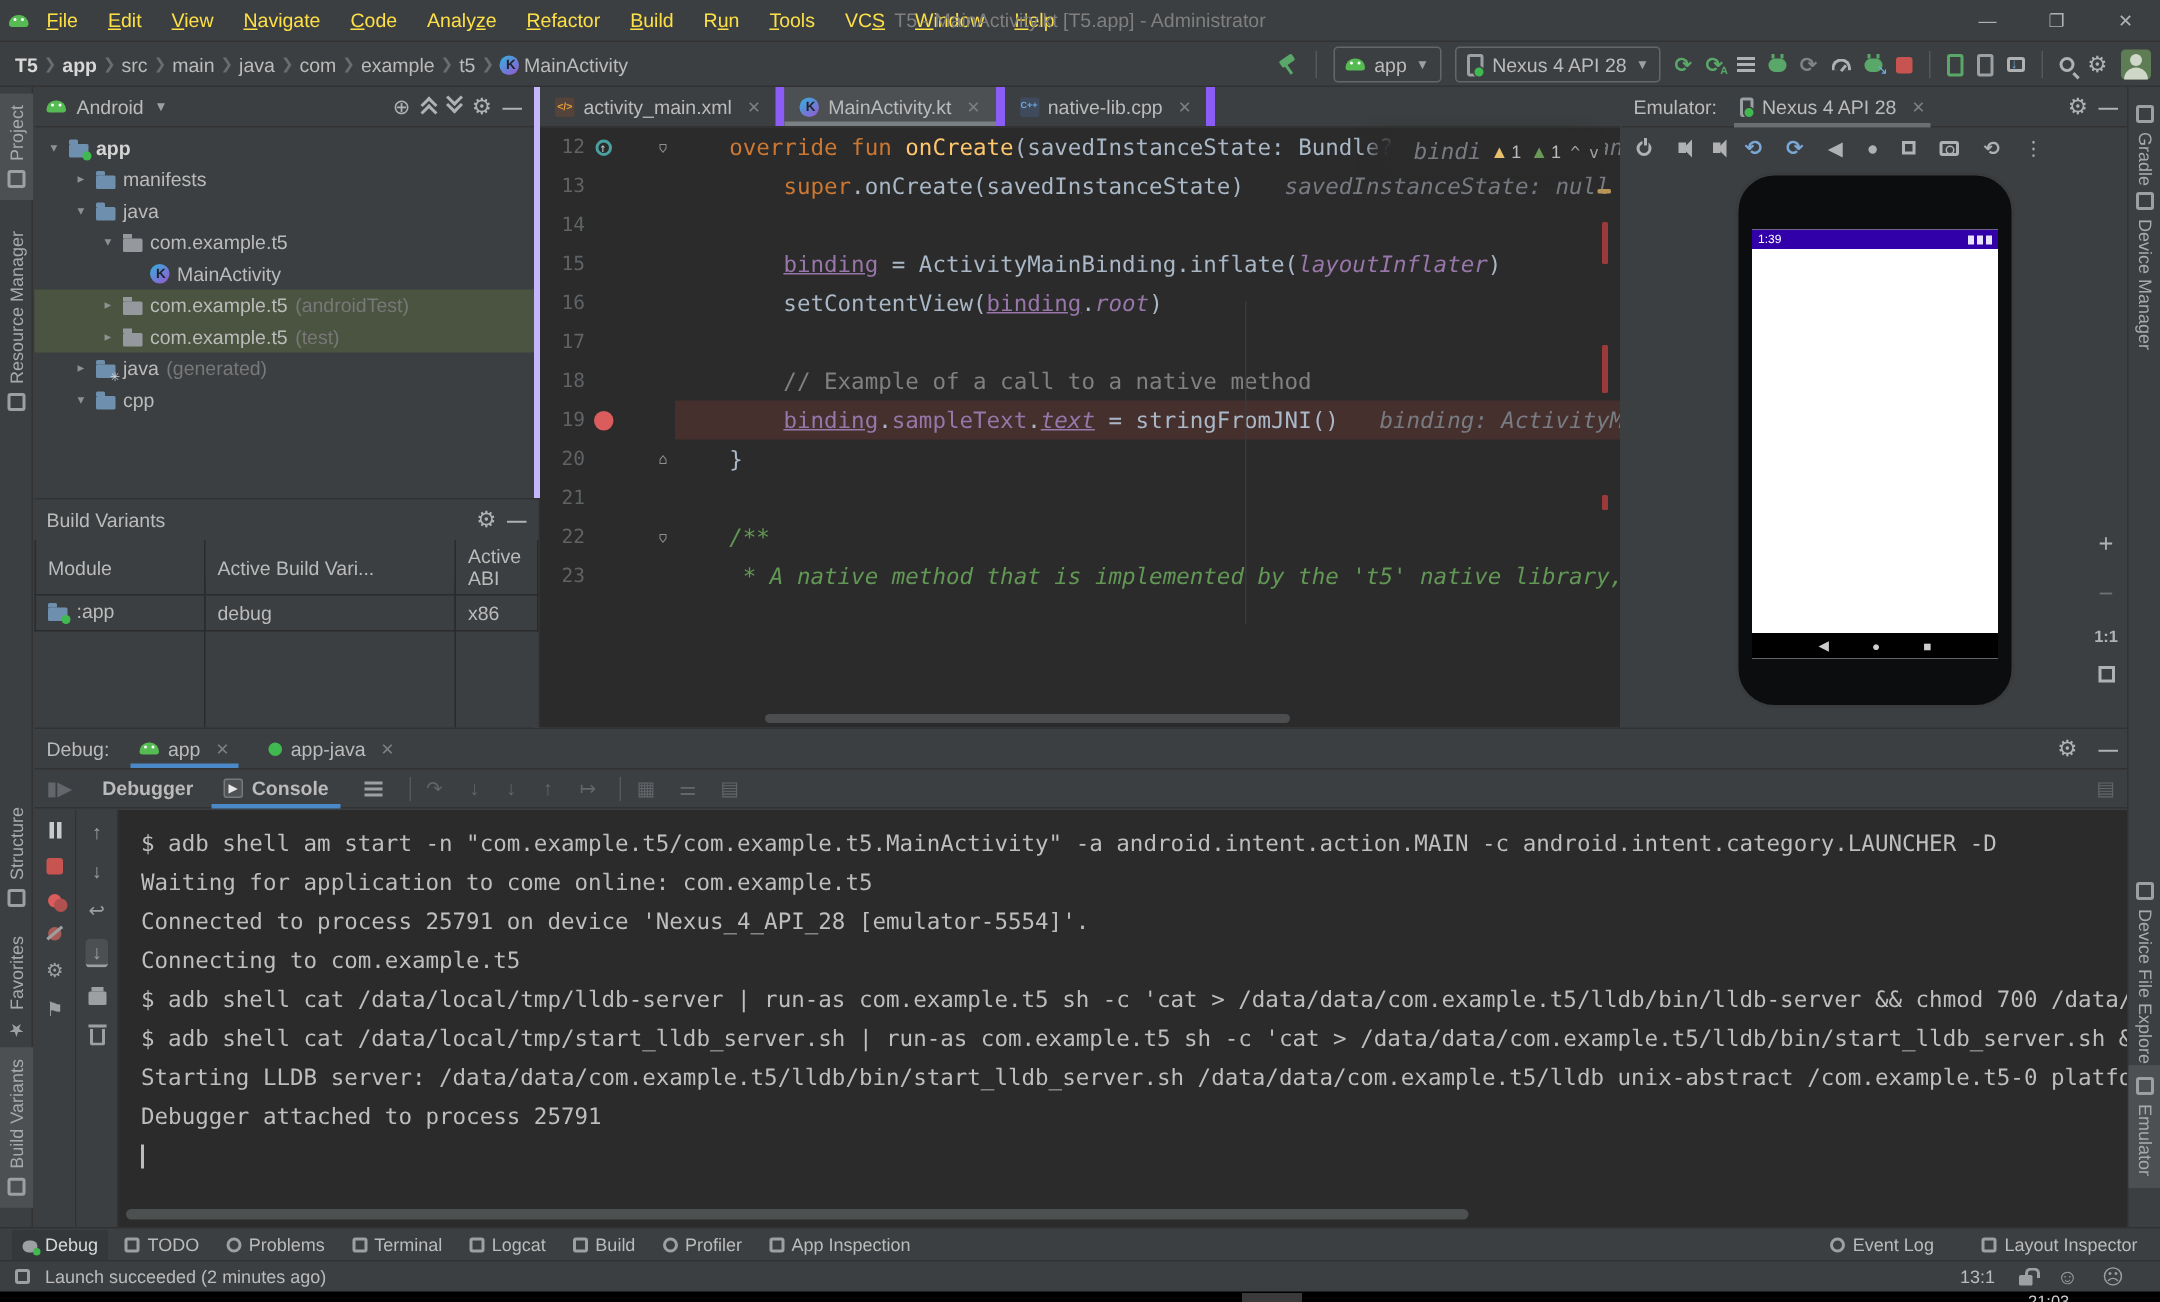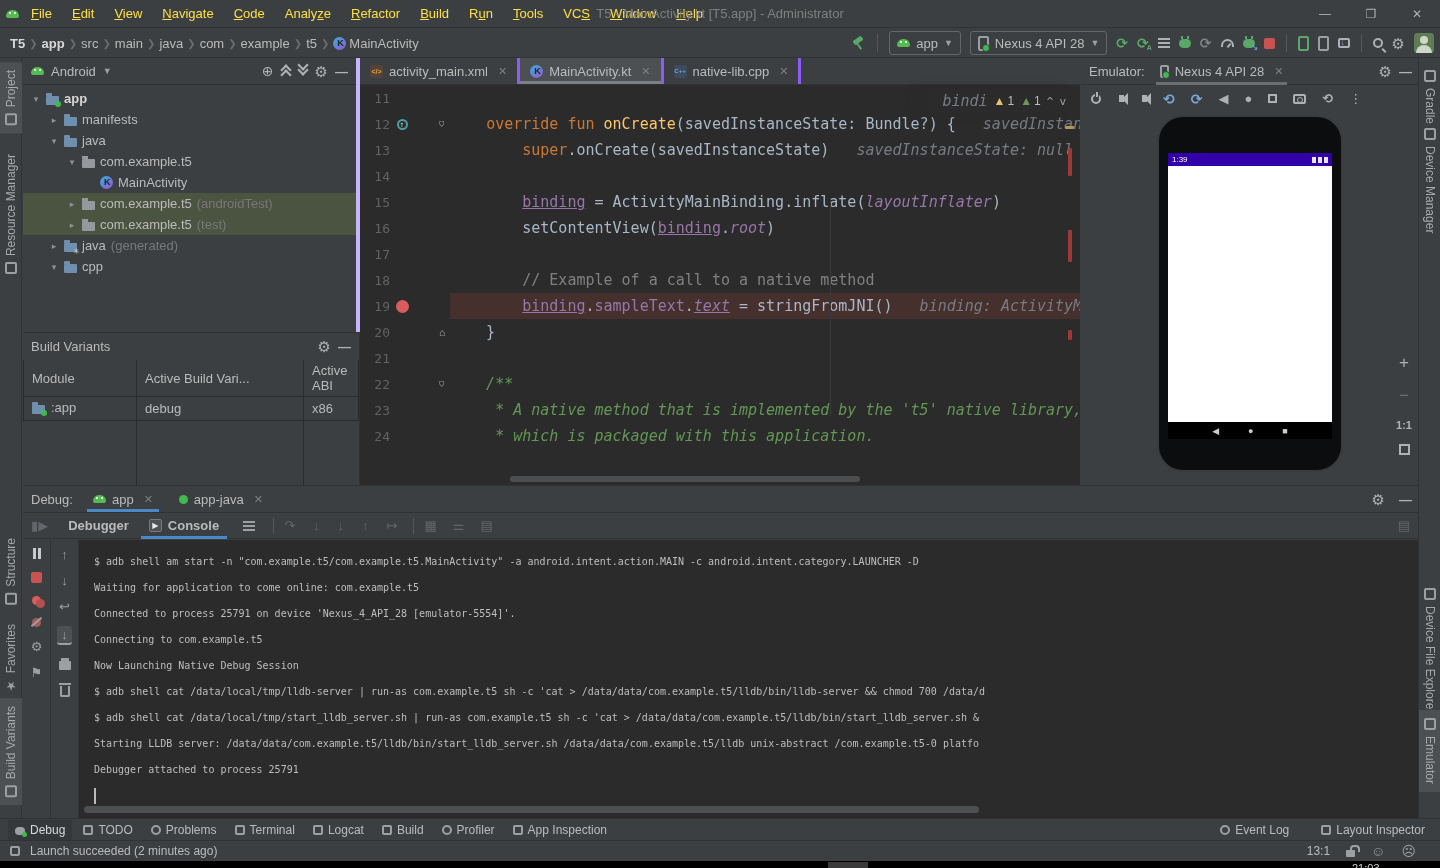--- a/index.html
+++ b/index.html
@@ -101,21 +101,21 @@
   
   #build-variants { position:absolute; left:23px; top:332px; width:337px; height:153px; background:#3c3f41; border-top:1px solid #323232; border-right:1px solid #323232; }
   .bv-table { width:100%; border-collapse:collapse; table-layout:fixed; }
   .bv-table th { text-align:left; font-weight:normal; color:#bbbbbb; padding:3px 8px; border:1px solid #2b2b2b; border-top:none; height:24px; }
   .bv-table td { color:#bbbbbb; padding:3px 8px; border:1px solid #2b2b2b; height:24px;margin-top:27px; }
   .bv-cols { position:absolute; top:52px; bottom:0; width:1px; background:#2b2b2b; }
 
   
   #editor { position:absolute; left:360px; top:58px; width:720px; height:427px; background:#2b2b2b; }
   #editor-tabs { height:27px; background:#3c3f41; border-bottom:1px solid #323232; display:flex; }
-  .etab { display:flex; align-items:center; gap:6px; padding:0 10px; color:#bbbbbb; border-right:3px solid #8b5cf6; position:relative;justify-content:flex-end; }
+  .etab { display:flex; align-items:center; gap:6px; padding:0 10px; color:#bbbbbb; border-right:6px solid #8b5cf6; position:relative;justify-content:flex-end; }
   .etab.selected { background:#4c5053; }
   .etab.selected::after { content:""; position:absolute; left:0; right:0; bottom:0; height:3px; background:#7a8084; }
   #code { position:absolute; left:0; top:27px; right:0; bottom:0; overflow:hidden; font-family:"DejaVu Sans Mono",monospace; font-size:15px; }
   .code-row { height:26px; display:flex; align-items:center; }
   .gutter { width:74px; flex:none; display:flex; align-items:center; height:26px; }
   .lnum { width:30px; text-align:right; color:#606366; font-size:13px; flex:none; }
   .gicon { width:24px; text-align:center; flex:none; height:16px; display:flex; align-items:center; justify-content:center; }
   .gfold { width:16px; text-align:center; color:#8e9193; font-size:10px; flex:none; }
   .codetext { white-space:pre; flex:1; height:26px; line-height:26px; overflow:hidden; }
   .code-row.hl .codetext, .code-row.hl .gfold { background:#45302e; }
@@ -173,21 +173,21 @@
   .i-bp2 { width:9px; height:9px; background:#db5c5c; border-radius:50%; position:relative; }
   .i-bp2.dbl::after { content:""; position:absolute; left:4px; top:3px; width:9px; height:9px; background:#b05050; border-radius:50%; }
   .i-bp2.mute { background:#a95b57; } .i-bp2.mute::after { content:""; position:absolute; left:-2px; top:3px; width:13px; height:2px; background:#9da0a2; transform:rotate(-40deg); }
   .col-ic { color:#9da0a2; font-size:13px; line-height:1; }
   .col-ic.sel { background:#4c5052; border-radius:3px; padding:2px 4px; }
   .i-print { width:12px; height:9px; background:#9da0a2; border-radius:1px; position:relative; margin-top:3px; }
   .i-print::before { content:""; position:absolute; left:2px; top:-3px; width:8px; height:3px; background:#9da0a2; }
   .i-trash { width:10px; height:11px; border:2px solid #9da0a2; border-top:none; border-radius:0 0 2px 2px; position:relative; margin-top:3px; }
   .i-trash::before { content:""; position:absolute; left:-3px; top:-3px; width:12px; height:2px; background:#9da0a2; }
   #console { flex:1; background:#2b2b2b; position:relative; overflow:hidden; }
-  #console-lines { position:absolute; left:15px; top:9px; right:0; font-family:"DejaVu Sans Mono",monospace; font-size:10px; color:#bebebe; }
+  #console-lines { position:absolute; left:15px; top:9px; right:0; font-family:"DejaVu Sans Mono",monospace; font-size:15px; color:#bebebe; }
   .cline { height:26px; line-height:26px; white-space:pre; overflow:hidden; }
   #console-cursor { display:inline-block; width:2px; height:16px; background:#bbbbbb; vertical-align:middle; }
   #console-hscroll { position:absolute; left:5px; bottom:5px; width:895px; height:7px; background:#5a5d5e; border-radius:4px; opacity:.75; }
 
   
   #toolwindow-bar { position:absolute; left:0; bottom:28px; width:1440px; height:22px; background:#3c3f41; border-top:1px solid #323232; display:flex; align-items:center; padding:0 8px; gap:4px; font-size:12px; }
   .tw-item { display:flex; align-items:center; gap:5px; height:20px; padding:0 7px; color:#bbbbbb; }
   .tw-item.active { background:#35383a; color:#d8d8d8; }
   .tw-ic { width:10px; height:10px; border:2px solid #9da0a2; border-radius:2px; flex:none; }
   .tw-ic.round { border-radius:50%; }
@@ -438,28 +438,20 @@
       </div>
       <div class="etab">
         <span class="ic ic-cpp">C++</span>
         <span>native-lib.cpp</span>
         <span class="i-close">✕</span>
       </div>
     </div>
   <div id="code">
       <div class="code-row">
         <div class="gutter">
-          <span class="lnum">11</span>
-          <span class="gicon"></span>
-        </div>
-        <span class="gfold"></span>
-        <span class="codetext"></span>
-      </div>
-      <div class="code-row">
-        <div class="gutter">
           <span class="lnum">12</span>
           <span class="gicon">
             <span class="ovr-ic">↑</span>
           </span>
         </div>
         <span class="gfold" style="transform: rotate(180deg);">⌂</span>
         <span class="codetext"><span class="s-p">    </span><span class="s-k">override</span><span class="s-p"> </span><span class="s-k">fun</span><span class="s-p"> </span><span class="s-f">onCreate</span><span class="s-p">(savedInstanceState: Bundle?) {</span><span class="s-h">   savedInstanceS</span></span>
       </div>
       <div class="code-row">
         <div class="gutter">
@@ -543,28 +535,20 @@
         <span class="gfold" style="transform: rotate(180deg);">⌂</span>
         <span class="codetext"><span class="s-d">    /**</span></span>
       </div>
       <div class="code-row">
         <div class="gutter">
           <span class="lnum">23</span>
           <span class="gicon"></span>
         </div>
         <span class="gfold"></span>
         <span class="codetext"><span class="s-d">     * A native method that is implemented by the 't5' native library,</span></span>
-      </div>
-      <div class="code-row">
-        <div class="gutter">
-          <span class="lnum">24</span>
-          <span class="gicon"></span>
-        </div>
-        <span class="gfold"></span>
-        <span class="codetext"><span class="s-d">     * which is packaged with this application.</span></span>
       </div>
     </div>
   <div id="indent-guide"></div>
   <div id="insp-widget">
     <span class="s-h mono" style="font-size:15px;">bindi</span>
     <span class="warn-y">▲<span style="color:#bbb;font-style:normal;"> </span></span>
       <span style="color:#bbbbbb;margin-left:-4px;">1</span>
     <span class="warn-g">▲</span>
       <span style="color:#bbbbbb;margin-left:-4px;">1</span>
     <span class="chevlite">^</span>
@@ -687,21 +671,20 @@
       <span class="col-ic sel" style="border-bottom:2px solid #9da0a2;">↓</span>
       <span class="ic i-print"></span>
       <span class="ic i-trash"></span>
     </div>
     <div id="console">
       <div id="console-lines">
           <div class="cline">$ adb shell am start -n "com.example.t5/com.example.t5.MainActivity" -a android.intent.action.MAIN -c android.intent.category.LAUNCHER -D</div>
           <div class="cline">Waiting for application to come online: com.example.t5</div>
           <div class="cline">Connected to process 25791 on device 'Nexus_4_API_28 [emulator-5554]'.</div>
           <div class="cline">Connecting to com.example.t5</div>
-          <div class="cline">Now Launching Native Debug Session</div>
           <div class="cline">$ adb shell cat /data/local/tmp/lldb-server | run-as com.example.t5 sh -c 'cat &gt; /data/data/com.example.t5/lldb/bin/lldb-server &amp;&amp; chmod 700 /data/d</div>
           <div class="cline">$ adb shell cat /data/local/tmp/start_lldb_server.sh | run-as com.example.t5 sh -c 'cat &gt; /data/data/com.example.t5/lldb/bin/start_lldb_server.sh &amp;</div>
           <div class="cline">Starting LLDB server: /data/data/com.example.t5/lldb/bin/start_lldb_server.sh /data/data/com.example.t5/lldb unix-abstract /com.example.t5-0 platfo</div>
           <div class="cline">Debugger attached to process 25791</div>
           <div class="cline"><span id="console-cursor"></span></div>
         </div>
       <div id="console-hscroll"></div>
     </div>
   </div>
 </div>

